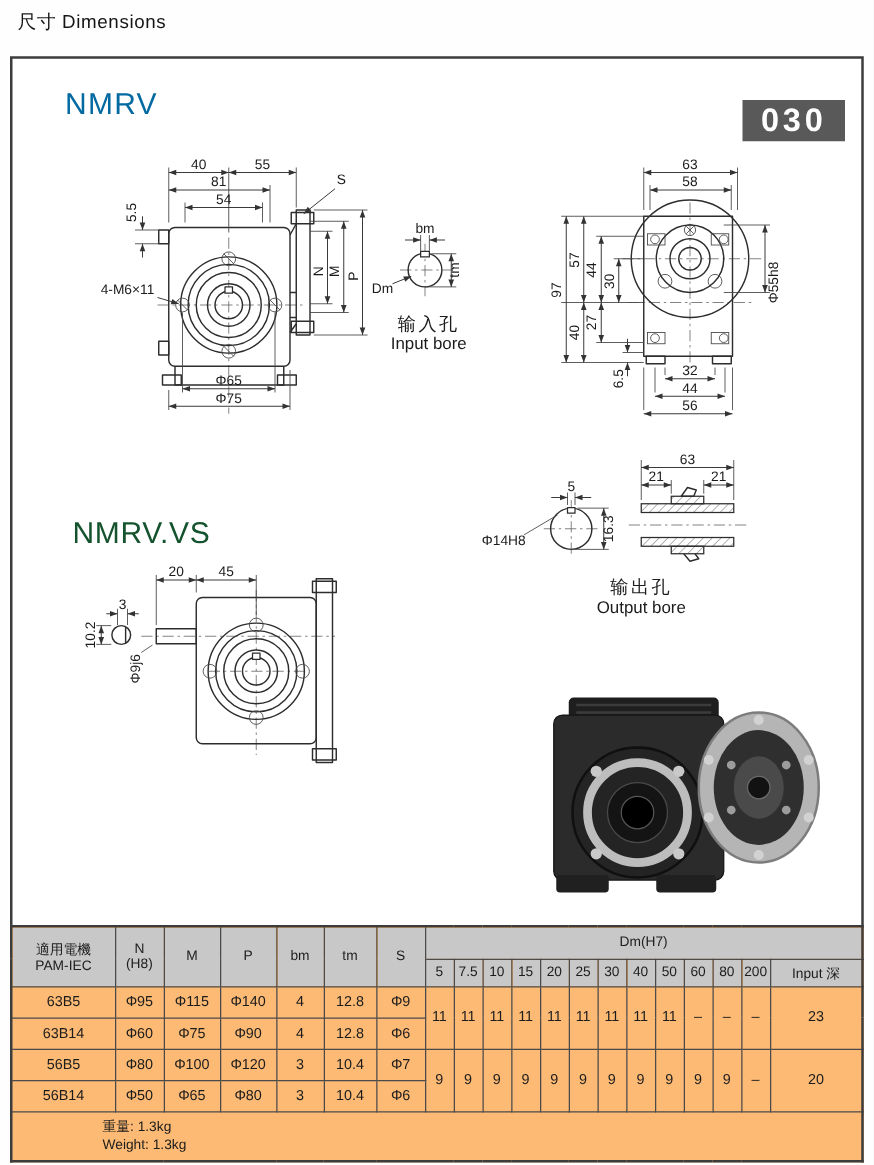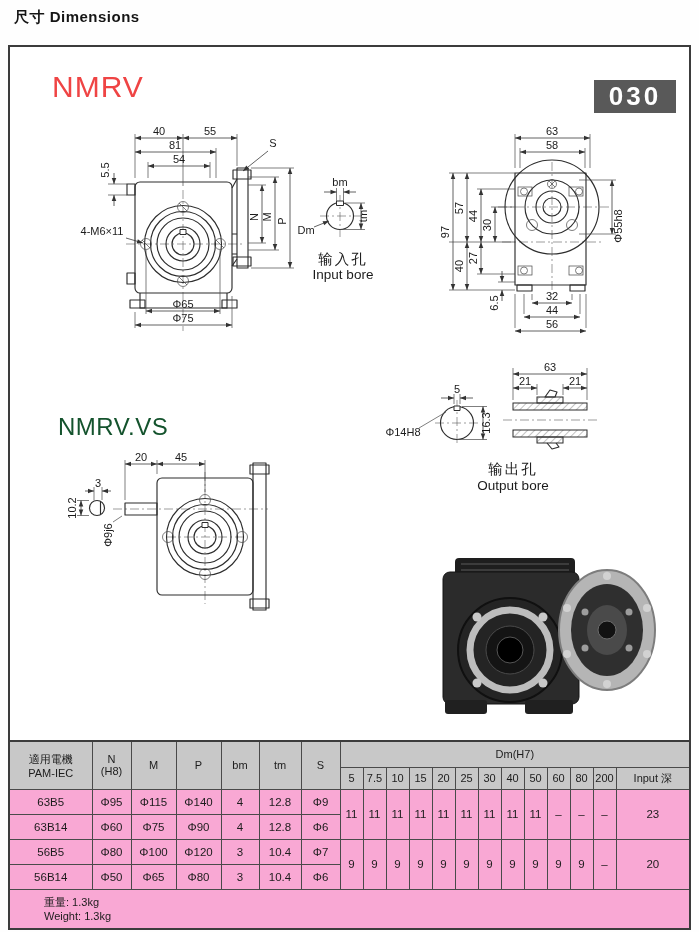--- a/index.html
+++ b/index.html
@@ -1,44 +1,44 @@
 <!DOCTYPE html>
 <html><head>
 <meta charset="utf-8">
 <style>
   html,body{margin:0;padding:0;background:#f4f4f2;}
   #page{position:relative;width:699px;height:932px;background:#fefefe;overflow:hidden;
         font-family:"Liberation Sans",sans-serif;color:#1c1c1c;}
   .abs{position:absolute;}
-  #page-title{left:14px;top:8px;font-size:15px;letter-spacing:.5px;color:#151515;font-weight:bold;}
+  #page-title{left:14px;top:8px;font-size:15px;letter-spacing:.5px;color:#151515;}
   #main-box{left:8px;top:45px;width:679px;height:693px;border:2px solid #3c3c3c;background:#fff;}
-  #model-heading{left:52px;top:70px;font-size:30px;letter-spacing:1px;color:#ef4444;}
+  #model-heading{left:52px;top:70px;font-size:24px;letter-spacing:1px;color:#0369a1;}
   #model-vs-heading{left:58px;top:413px;font-size:24px;letter-spacing:.5px;color:#14532d;}
   #size-badge{left:594px;top:64px;width:82px;height:33px;background:#595959;color:#fff;
               font-size:26px;font-weight:bold;letter-spacing:3px;display:flex;
               align-items:center;justify-content:center;margin-top:16px;}
   svg{overflow:visible;}
   .ln{fill:none;stroke:#2d2d2d;stroke-width:1.15;stroke-linejoin:round;}
   .thin{fill:none;stroke:#474747;stroke-width:.7;}
   .dim{fill:none;stroke:#3a3a3a;stroke-width:.8;}
   .cl{fill:none;stroke:#5a5a5a;stroke-width:.6;stroke-dasharray:9 3 2 3;}
   .wfill{fill:#fff;stroke:#2d2d2d;stroke-width:1;}
   svg text{font:11px "Liberation Sans",sans-serif;fill:#1b1b1b;text-anchor:middle;}
   svg text.cap{font-size:13.5px;}
   svg text.capzh{font-size:14.5px;letter-spacing:2px;}
   
   #spec-table{left:8px;top:740px;width:683px;border-collapse:collapse;table-layout:fixed;
-              font-size:11.5px;background:#f9a8d4;}
+              font-size:11.5px;background:#fdba74;}
   #spec-table th,#spec-table td{border:1px solid #4a4a4a;text-align:center;padding:0;
               overflow:hidden;white-space:nowrap;}
   #spec-table{border:2px solid #3c3c3c;}
   #spec-table th{background:#c8c8c8;font-weight:normal;font-size:11px;}
   #spec-table .hr1{height:26px;} #spec-table .hr2{height:22px;}
   #spec-table .dr{height:25px;}
-  #spec-table .foot{height:38px;text-align:left;padding-left:34px;font-size:11px;line-height:14px;}
+  #spec-table .foot{height:38px;text-align:left;padding-left:72px;font-size:11px;line-height:14px;}
 </style>
 </head>
 <body>
 
 <div id="page">
 
   <div class="abs" id="page-title">尺寸 Dimensions</div>
   <div class="abs" id="main-box"></div>
   <div class="abs" id="model-heading">NMRV</div>
   <div class="abs" id="size-badge">030</div>

